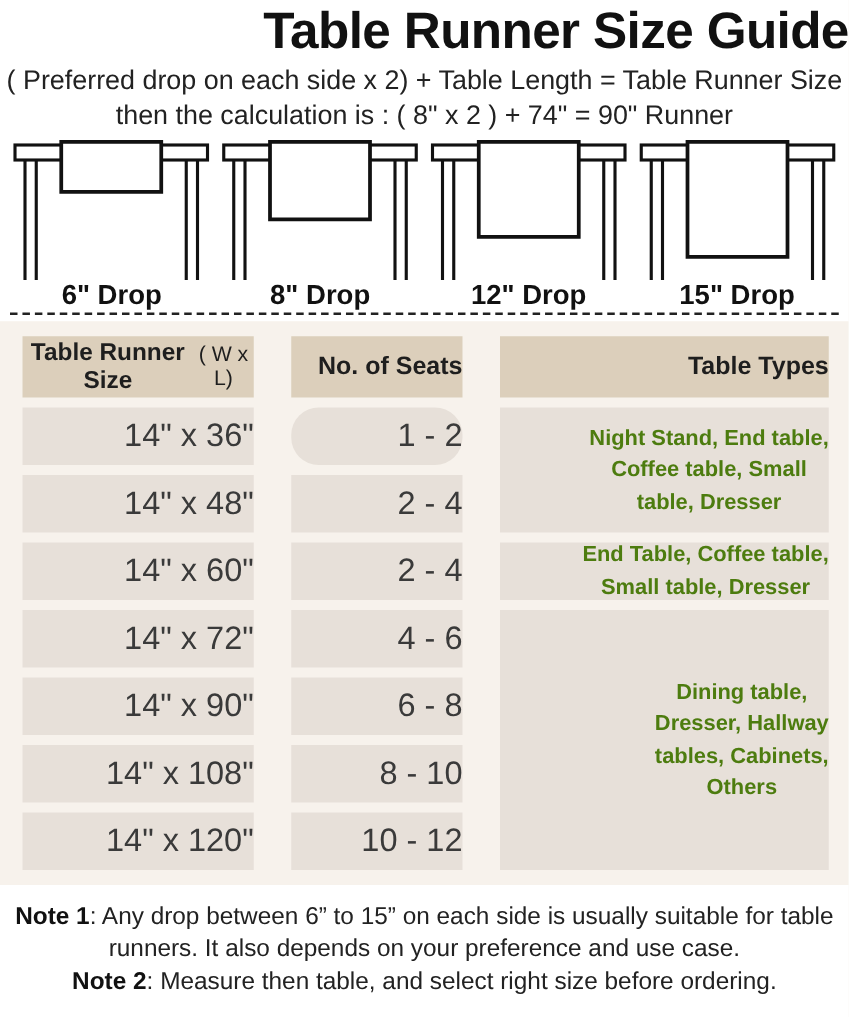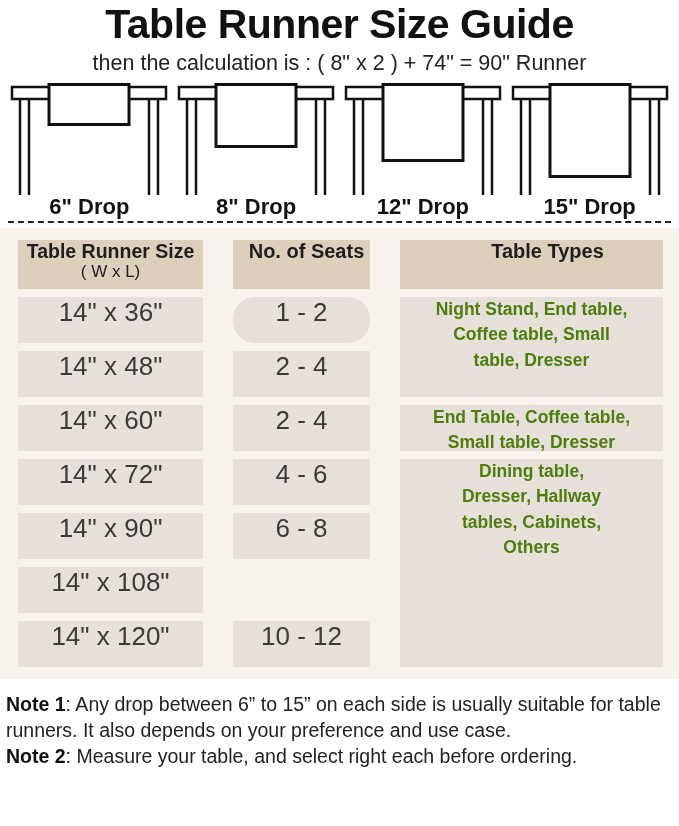--- a/index.html
+++ b/index.html
@@ -9,21 +9,21 @@
     font-family:"Liberation Sans","DejaVu Sans",sans-serif;
     color:#1d1d1d;
     overflow:hidden;
   }
   .page{width:679px;height:826px;}
 
   
   h1.title{
     margin:0;padding-top:1px;
     font-size:41px;line-height:1.17;
-    font-weight:800;text-align:center;
+    font-weight:800;text-align:right;
     letter-spacing:-0.5px;color:#111;
   }
   .formula{margin:1px 0 0;font-size:21.5px;line-height:28px;text-align:center;color:#222;}
   .example{margin:0;font-size:21.5px;line-height:28px;text-align:center;color:#222;}
 
   
   .illustrations{
     margin-top:6px;
     display:flex;justify-content:space-around;
     padding:0 6px;
@@ -46,52 +46,53 @@
     margin-top:5px;
     background:#f7f2ec;
     padding:12px 16px 12px 18px;
     display:grid;
     grid-template-columns:185px 137px 263px;
     grid-template-rows:49px repeat(7,46px);
     column-gap:30px;row-gap:8px;
     box-sizing:border-box;
   }
   .cell{
-    display:flex;flex-direction:column;
-    align-items:center;justify-content:flex-start;
+    display:flex;
+    align-items:center;justify-content:flex-end;
     text-align:center;
   }
   .head-cell{
     background:#dccfbb;
     color:#1e1e1e;
   }
   .head-main{font-size:19.5px;font-weight:700;line-height:22px;}
   .head-sub{font-size:17px;font-weight:400;line-height:19px;}
   .head-single{font-size:20px;font-weight:700;}
   .data-cell{
     background:#e7e0d9;
     font-size:26px;font-weight:400;color:#3a3a3a;
   }
   .type-cell{
     background:#e7e0d9;
     font-size:17.5px;font-weight:700;color:#4d7c0f;
     line-height:25.5px;white-space:pre-line;
   }
 
   
-  .notes{margin-top:12px;padding:0 6px;text-align:left;}
+  .notes{margin-top:12px;padding:0 6px;text-align:center;}
   .notes p{margin:0;font-size:19.5px;line-height:26px;color:#222;}
   .note-label{font-weight:700;color:#111;}
 </style>
 </head>
 <body>
 
 <div class="page">
 
   <h1 class="title">Table Runner Size Guide</h1>
+  <p class="formula">( Preferred drop on each side x 2) + Table Length = Table Runner Size</p>
   <p class="example">then the calculation is : ( 8" x 2 ) + 74" = 90" Runner</p>
 
   <div class="illustrations">
 
     <div class="illo">
       <svg width="160" height="112" viewBox="0 0 160 112">
         <rect x="3" y="4" width="154" height="12" fill="#fff" stroke="#111" stroke-width="2.5"></rect>
         <line x1="11" y1="16" x2="11" y2="112" stroke="#111" stroke-width="2.5"></line>
         <line x1="20" y1="16" x2="20" y2="112" stroke="#111" stroke-width="2.5"></line>
         <line x1="140" y1="16" x2="140" y2="112" stroke="#111" stroke-width="2.5"></line>
@@ -156,32 +157,33 @@
     <div class="cell data-cell" style="grid-column:1;grid-row:5;">14" x 72"</div>
     <div class="cell data-cell" style="grid-column:1;grid-row:6;">14" x 90"</div>
     <div class="cell data-cell" style="grid-column:1;grid-row:7;">14" x 108"</div>
     <div class="cell data-cell" style="grid-column:1;grid-row:8;">14" x 120"</div>
 
     <div class="cell data-cell" style="grid-column:2;grid-row:2;border-radius:22px;">1 - 2</div>
     <div class="cell data-cell" style="grid-column:2;grid-row:3;">2 - 4</div>
     <div class="cell data-cell" style="grid-column:2;grid-row:4;">2 - 4</div>
     <div class="cell data-cell" style="grid-column:2;grid-row:5;">4 - 6</div>
     <div class="cell data-cell" style="grid-column:2;grid-row:6;">6 - 8</div>
+    <div class="cell data-cell" style="grid-column:2;grid-row:7;">8 - 10</div>
     <div class="cell data-cell" style="grid-column:2;grid-row:8;">10 - 12</div>
 
     <div class="cell type-cell" style="grid-column:3;grid-row:2 / span 2;">Night Stand, End table,
 Coffee table, Small
 table, Dresser</div>
     <div class="cell type-cell" style="grid-column:3;grid-row:5 / span 4;">Dining table,
 Dresser, Hallway
 tables, Cabinets,
 Others</div>
     <div class="cell type-cell" style="grid-column:3;grid-row:4;">End Table, Coffee table,
 Small table, Dresser</div>
 
   </div>
 
   <div class="notes">
     <p><span class="note-label">Note 1</span><span>: Any drop between 6” to 15” on each side is usually suitable for table runners. It also depends on your preference and use case.</span></p>
-    <p><span class="note-label">Note 2</span><span>: Measure your table, and select right each before ordering.</span></p>
+    <p><span class="note-label">Note 2</span><span>: Measure then table, and select right size before ordering.</span></p>
   </div>
 
 </div>
 
 </body></html>

